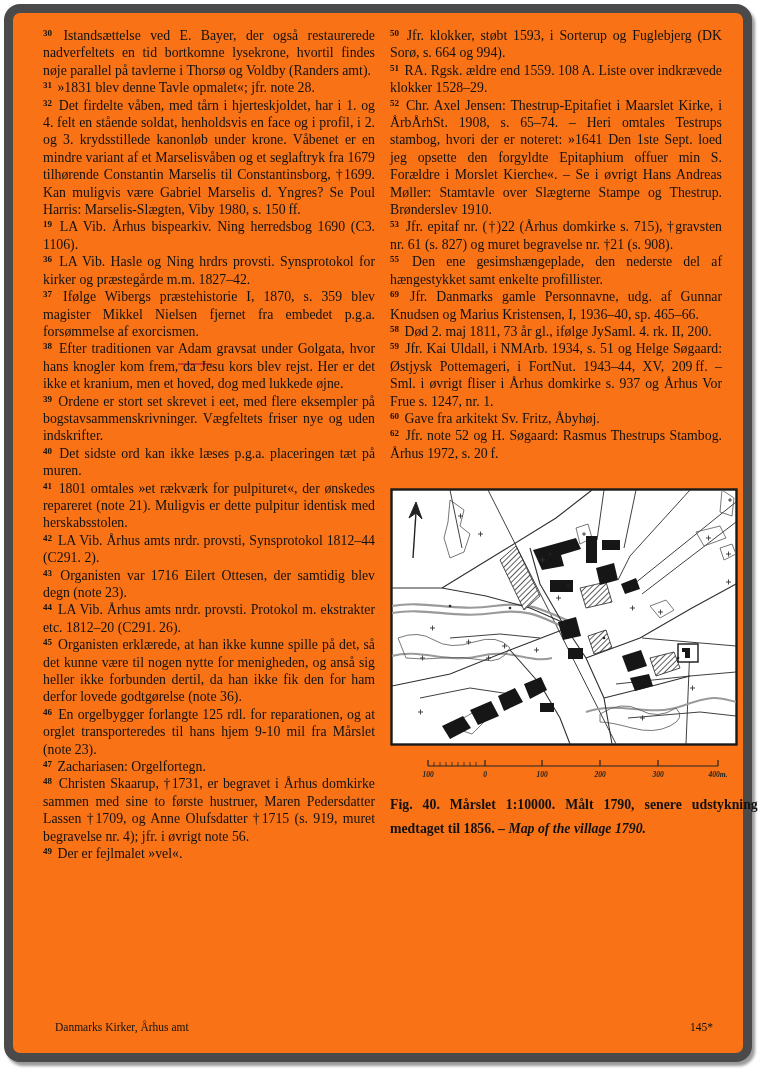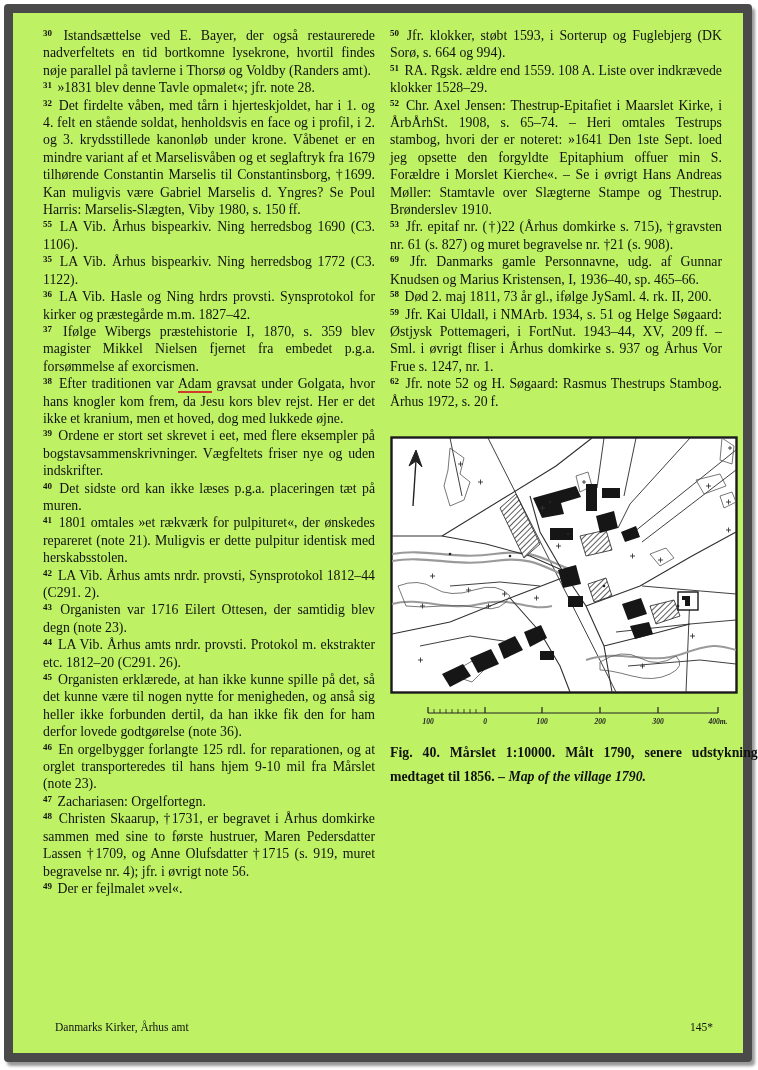--- a/index.html
+++ b/index.html
@@ -1,47 +1,46 @@
 <!DOCTYPE html>
 <html><head>
 <meta charset="utf-8">
 <style>
   html,body{margin:0;padding:0;background:#ffffff;}
   body{width:758px;height:1070px;position:relative;overflow:hidden;
        font-family:"Liberation Serif","DejaVu Serif",serif;color:#111;}
   .scan-frame{position:absolute;left:4px;top:4px;right:6px;bottom:8px;
-       background:#bef264;border:9px solid #4a4a4a;border-radius:4px;
+       background:#f97316;border:9px solid #4a4a4a;border-radius:16px;
        box-shadow:3px 4px 3px #9a9a9a;box-sizing:border-box;}
   .content{position:absolute;left:30px;top:14px;right:18px;bottom:14px;}
   .columns{display:flex;gap:15px;}
   .col{width:332px;text-align:justify;font-size:13.8px;line-height:17.4px;}
   .note{margin:0;}
   .note sup{font-size:9px;line-height:0;vertical-align:baseline;
        position:relative;top:-4px;margin-right:2px;font-weight:bold;}
-  .red-underline{border-bottom:2.5px solid #d03a2d;padding-bottom:0px;}
+  .red-underline{border-bottom:2.5px solid #d03a2d;padding-bottom:7px;}
   .figure{margin-top:26px;width:380px;font-weight:bold;}
   .map-box{width:348px;}
   .scalebar{width:348px;margin-top:6px;}
   .caption{margin:8px 0 0 0;font-size:13.8px;line-height:24px;text-align:justify;}
   .caption i{font-style:italic;}
   .page-footer{position:absolute;left:42px;right:30px;bottom:20px;
        display:flex;justify-content:space-between;font-size:11.5px;text-align:center;}
 </style>
 </head>
 <body>
 
 <div class="scan-frame">
   <div class="content">
     <div class="columns">
       <div class="col" id="col-left">
           <p class="note"><sup>30</sup> Istandsættelse ved E. Bayer, der også restaurerede nadverfeltets en tid bortkomne lysekrone, hvortil findes nøje parallel på tavlerne i Thorsø og Voldby (Randers amt).</p>
           <p class="note"><sup>31</sup> »1831 blev denne Tavle opmalet«; jfr. note 28.</p>
           <p class="note"><sup>32</sup> Det firdelte våben, med tårn i hjerteskjoldet, har i 1. og 4. felt en stående soldat, henholdsvis en face og i profil, i 2. og 3. krydsstillede kanonløb under krone. Våbenet er en mindre variant af et Marselisvåben og et seglaftryk fra 1679 tilhørende Constantin Marselis til Constantinsborg, †1699. Kan muligvis være Gabriel Marselis d. Yngres? Se Poul Harris: Marselis-Slægten, Viby 1980, s. 150 ff.</p>
-          <p class="note"><sup>55</sup> LA Vib. Århus bispearkiv. Ning herredsbog 1690 (C3. 1106).</p>
-          <p class="note"><sup>35</sup> LA Vib. Århus bispearkiv. Ning herredsbog 1772 (C3. 1122).</p>
+          <p class="note"><sup>19</sup> LA Vib. Århus bispearkiv. Ning herredsbog 1690 (C3. 1106).</p>
           <p class="note"><sup>36</sup> LA Vib. Hasle og Ning hrdrs provsti. Synsprotokol for kirker og præstegårde m.m. 1827–42.</p>
           <p class="note"><sup>37</sup> Ifølge Wibergs præstehistorie I, 1870, s. 359 blev magister Mikkel Nielsen fjernet fra embedet p.g.a. forsømmelse af exorcismen.</p>
           <p class="note"><sup>38</sup> Efter traditionen var <span class="red-underline" style="border-bottom-color: rgb(208, 58, 45);">Adam</span> gravsat under Golgata, hvor hans knogler kom frem, da Jesu kors blev rejst. Her er det ikke et kranium, men et hoved, dog med lukkede øjne.</p>
           <p class="note"><sup>39</sup> Ordene er stort set skrevet i eet, med flere eksempler på bogstavsammenskrivninger. Vægfeltets friser nye og uden indskrifter.</p>
           <p class="note"><sup>40</sup> Det sidste ord kan ikke læses p.g.a. placeringen tæt på muren.</p>
           <p class="note"><sup>41</sup> 1801 omtales »et rækværk for pulpituret«, der ønskedes repareret (note 21). Muligvis er dette pulpitur identisk med herskabsstolen.</p>
           <p class="note"><sup>42</sup> LA Vib. Århus amts nrdr. provsti, Synsprotokol 1812–44 (C291. 2).</p>
           <p class="note"><sup>43</sup> Organisten var 1716 Eilert Ottesen, der samtidig blev degn (note 23).</p>
           <p class="note"><sup>44</sup> LA Vib. Århus amts nrdr. provsti. Protokol m. ekstrakter etc. 1812–20 (C291. 26).</p>
           <p class="note"><sup>45</sup> Organisten erklærede, at han ikke kunne spille på det, så det kunne være til nogen nytte for menigheden, og anså sig heller ikke forbunden dertil, da han ikke fik den for ham derfor lovede godtgørelse (note 36).</p>
@@ -50,23 +49,25 @@
           <p class="note"><sup>48</sup> Christen Skaarup, †1731, er begravet i Århus domkirke sammen med sine to første hustruer, Maren Pedersdatter Lassen †1709, og Anne Olufsdatter †1715 (s. 919, muret begravelse nr. 4); jfr. i øvrigt note 56.</p>
           <p class="note"><sup>49</sup> Der er fejlmalet »vel«.</p>
         </div>
 
       <div class="col">
         <div id="col-right">
             <p class="note"><sup>50</sup> Jfr. klokker, støbt 1593, i Sorterup og Fuglebjerg (DK Sorø, s. 664 og 994).</p>
             <p class="note"><sup>51</sup> RA. Rgsk. ældre end 1559. 108 A. Liste over indkrævede klokker 1528–29.</p>
             <p class="note"><sup>52</sup> Chr. Axel Jensen: Thestrup-Epitafiet i Maarslet Kirke, i ÅrbÅrhSt. 1908, s. 65–74. – Heri omtales Testrups stambog, hvori der er noteret: »1641 Den 1ste Sept. loed jeg opsette den forgyldte Epitaphium offuer min S. Forældre i Morslet Kierche«. – Se i øvrigt Hans Andreas Møller: Stamtavle over Slægterne Stampe og Thestrup. Brønderslev 1910.</p>
             <p class="note"><sup>53</sup> Jfr. epitaf nr. (†)22 (Århus domkirke s. 715), †gravsten nr. 61 (s. 827) og muret begravelse nr. †21 (s. 908).</p>
+            <p class="note"><sup>55</sup> Den ene gesimshængeplade, den nederste del af hængestykket samt enkelte profillister.</p>
             <p class="note"><sup>69</sup> Jfr. Danmarks gamle Personnavne, udg. af Gunnar Knudsen og Marius Kristensen, I, 1936–40, sp. 465–66.</p>
             <p class="note"><sup>58</sup> Død 2. maj 1811, 73 år gl., ifølge JySaml. 4. rk. II, 200.</p>
             <p class="note"><sup>59</sup> Jfr. Kai Uldall, i NMArb. 1934, s. 51 og Helge Søgaard: Østjysk Pottemageri, i FortNut. 1943–44, XV, 209 ff. – Sml. i øvrigt fliser i Århus domkirke s. 937 og Århus Vor Frue s. 1247, nr. 1.</p>
+            <p class="note"><sup>60</sup> Gave fra arkitekt Sv. Fritz, Åbyhøj.</p>
             <p class="note"><sup>62</sup> Jfr. note 52 og H. Søgaard: Rasmus Thestrups Stambog. Århus 1972, s. 20 f.</p>
           </div>
 
         <div class="figure">
           
           <svg class="map-box" viewBox="0 0 348 258" xmlns="http://www.w3.org/2000/svg">
             <defs>
               <pattern id="hatch" width="4" height="4" patternTransform="rotate(45)" patternUnits="userSpaceOnUse">
                 <rect width="4" height="4" fill="#fff"></rect>
                 <line x1="0" y1="0" x2="0" y2="4" stroke="#333" stroke-width="1.6"></line>

